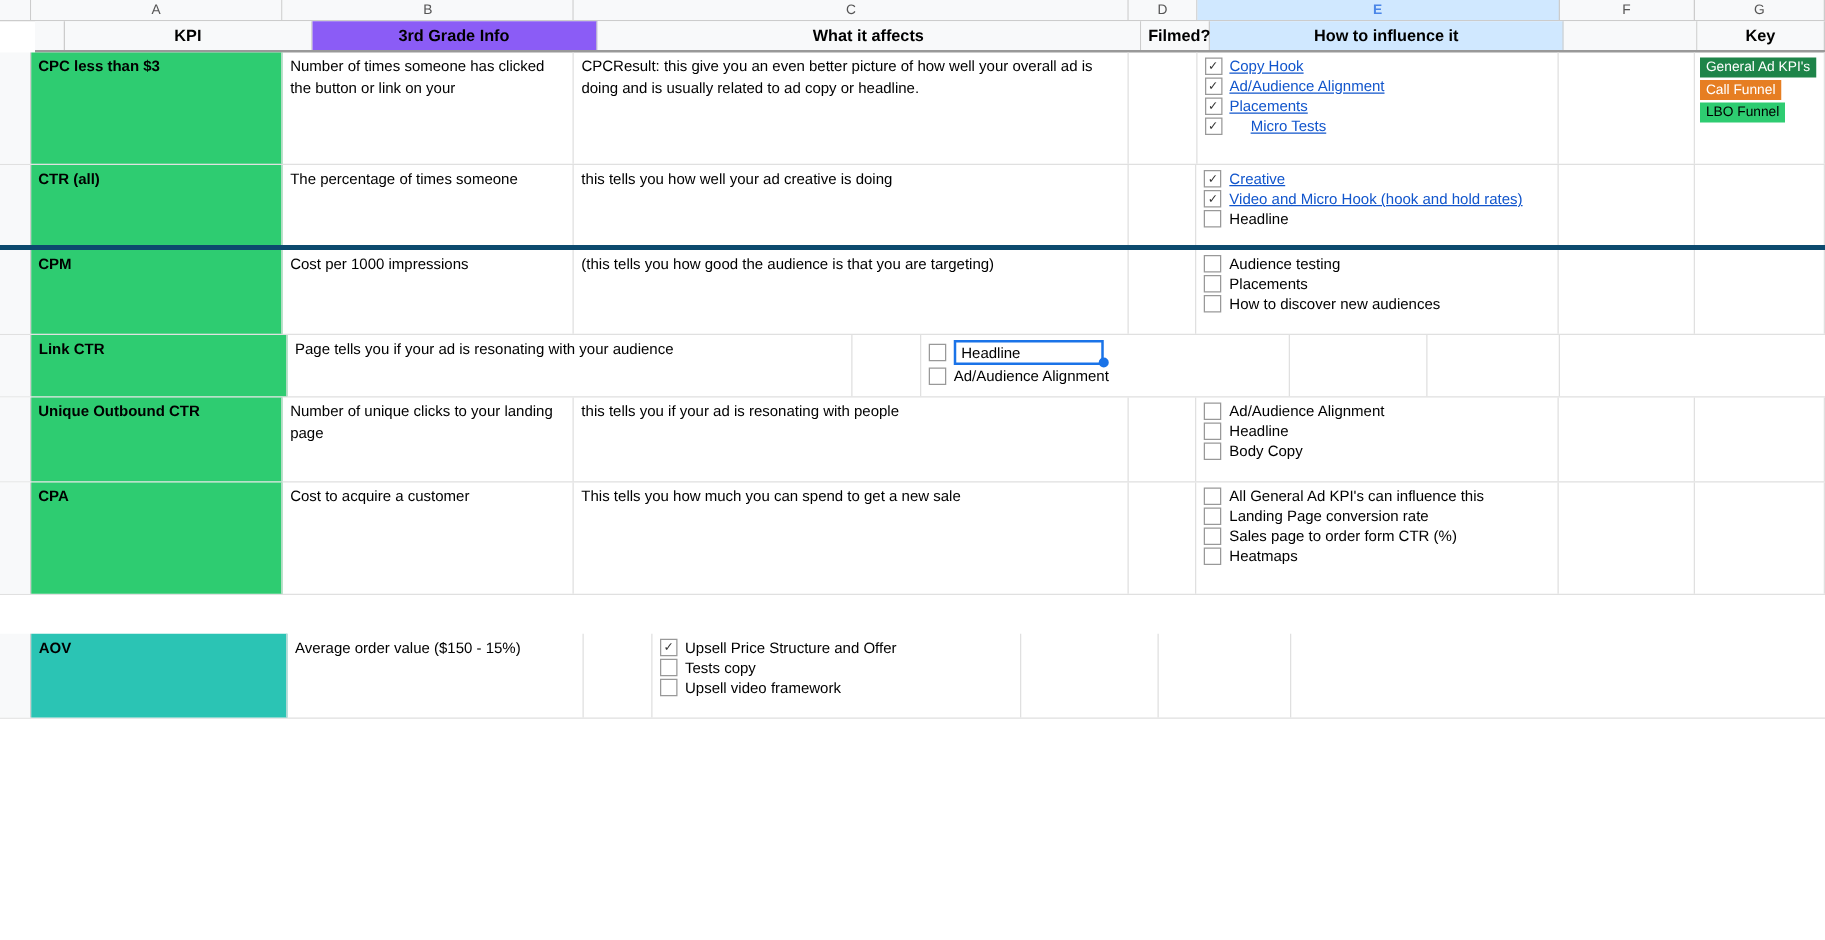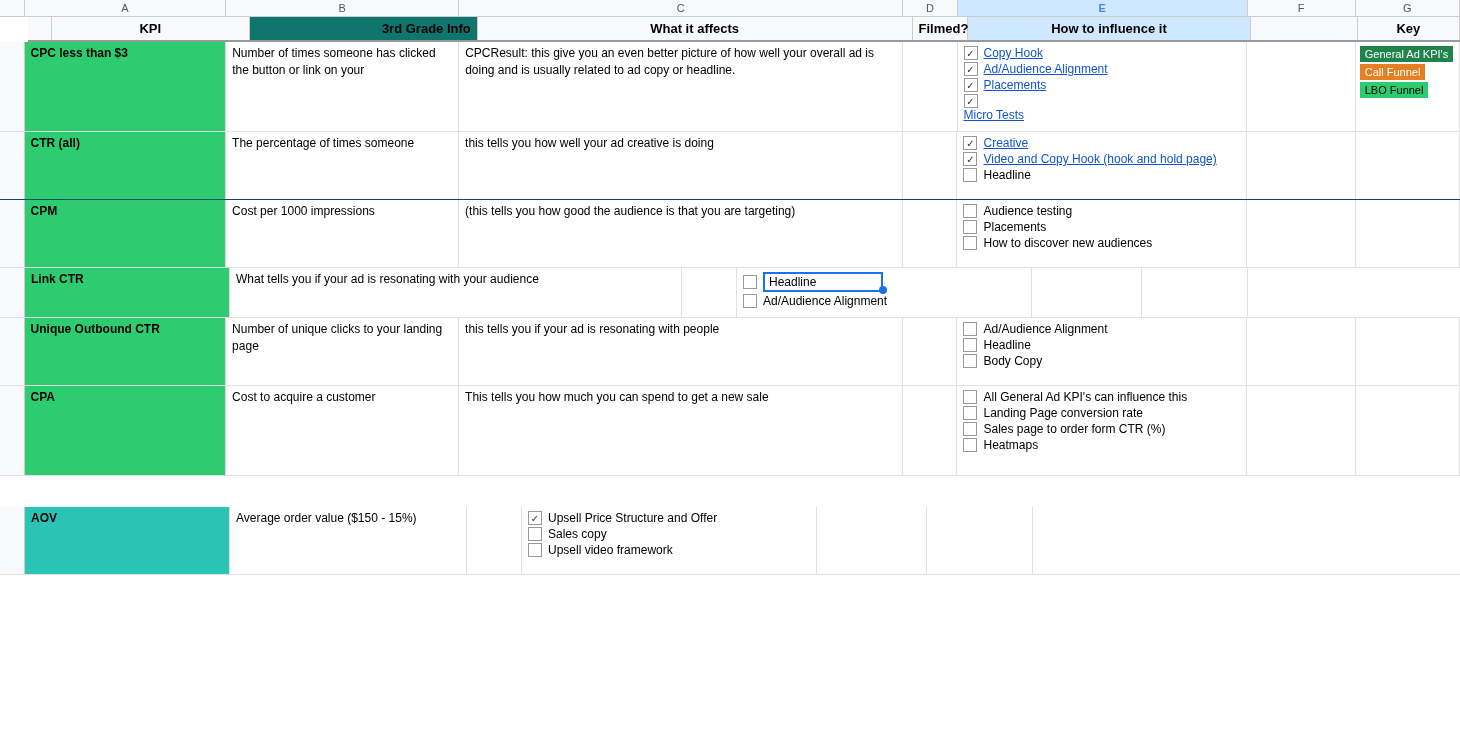--- a/index.html
+++ b/index.html
@@ -107,21 +107,21 @@
     <div style="width:452px; text-align:center; font-size:11px; color:#555; border-right:1px solid #ccc; background:#f8f9fa; padding:2px;">C</div>
     <div style="width:55px; text-align:center; font-size:11px; color:#555; border-right:1px solid #ccc; background:#f8f9fa; padding:2px;">D</div>
     <div style="width:295px; text-align:center; font-size:11px; color:#4a86e8; border-right:1px solid #ccc; background:#d0e8ff; padding:2px; font-weight:bold;">E</div>
     <div style="width:110px; text-align:center; font-size:11px; color:#555; border-right:1px solid #ccc; background:#f8f9fa; padding:2px;">F</div>
     <div style="width:106px; text-align:center; font-size:11px; color:#555; border-right:1px solid #ccc; background:#f8f9fa; padding:2px;">G</div>
   </div>
 
   <div style="display:flex; border-bottom: 2px solid #999; margin-left: 28px;">
     <div style="width:25px; border-right:1px solid #ccc; background:#f8f9fa;"></div>
     <div style="width:205px; text-align:center; font-size:13px; font-weight:bold; color:#000; border-right:1px solid #ccc; background:#f8f9fa; padding:4px 6px;">KPI</div>
-    <div style="width:237px; text-align:right; font-size:13px; font-weight:bold; color:#000; border-right:1px solid #ccc; background:#0f766e; padding:4px 6px;">3rd Grade Info</div>
+    <div style="width:237px; text-align:center; font-size:13px; font-weight:bold; color:#000; border-right:1px solid #ccc; background:#8b5cf6; padding:4px 6px;">3rd Grade Info</div>
     <div style="width:452px; text-align:center; font-size:13px; font-weight:bold; color:#000; border-right:1px solid #ccc; background:#f8f9fa; padding:4px 6px;">What it affects</div>
     <div style="width:55px; text-align:center; font-size:13px; font-weight:bold; color:#000; border-right:1px solid #ccc; background:#f8f9fa; padding:4px 6px;">Filmed?</div>
     <div style="width:295px; text-align:center; font-size:13px; font-weight:bold; color:#000; border-right:1px solid #ccc; background:#d0e8ff; padding:4px 6px;">How to influence it</div>
     <div style="width:110px; text-align:center; font-size:13px; font-weight:bold; color:#000; border-right:1px solid #ccc; background:#f8f9fa; padding:4px 6px;"></div>
     <div style="width:106px; text-align:center; font-size:13px; font-weight:bold; color:#000; border-right:1px solid #ccc; background:#f8f9fa; padding:4px 6px;">Key</div>
   </div>
 
   <div>
 
     <div style="display:flex; border-bottom:1px solid #e0e0e0; min-height:90px;">
@@ -142,53 +142,53 @@
           <span class="link-cell">Copy Hook</span>
         </div>
         <div style="display:flex; align-items:center; gap:4px;">
           <div class="checkbox checked"></div>
           <span class="link-cell">Ad/Audience Alignment</span>
         </div>
         <div style="display:flex; align-items:center; gap:4px;">
           <div class="checkbox checked"></div>
           <span class="link-cell">Placements</span>
         </div>
-        <div style="display:flex; gap:0;flex-direction:column;">
+        <div style="display:flex; align-items:center; gap:21px;">
           <div class="checkbox checked"></div>
           <span class="link-cell">Micro Tests</span>
         </div>
       </div>
       <div class="cell cell-f"></div>
       <div class="cell cell-g" style="flex-direction:column; gap:2px; padding:4px;">
         <div class="badge-general" style="font-size:11px; padding:2px 5px;">General Ad KPI's</div>
         <div class="badge-call" style="font-size:11px; padding:2px 5px;">Call Funnel</div>
         <div class="badge-lbo" style="font-size:11px; padding:2px 5px;">LBO Funnel</div>
       </div>
     </div>
 
-    <div style="display:flex; border-bottom:1px solid #0c4a6e; min-height:68px;">
+    <div style="display:flex; border-bottom:4px solid #0c4a6e; min-height:68px;">
       <div style="width:25px; border-right:1px solid #ccc; background:#f8f9fa; text-align:center; font-size:11px; color:#555; padding-top:3px;"></div>
       <div class="cell cell-a kpi-green" style="align-items:flex-start; padding-top:4px;">
         <span>CTR (all)</span>
       </div>
       <div class="cell cell-b" style="font-size:12px; line-height:1.4;">
         <span>The percentage of times someone</span>
       </div>
       <div class="cell cell-c" style="font-size:12px; line-height:1.4;">
         <span>this tells you how well your ad creative is doing</span>
       </div>
       <div class="cell cell-d"></div>
       <div class="cell cell-e" style="flex-direction:column; gap:2px; padding:4px 6px;">
         <div style="display:flex; align-items:center; gap:4px;">
           <div class="checkbox checked"></div>
           <span class="link-cell">Creative</span>
         </div>
         <div style="display:flex; align-items:center; gap:4px;">
           <div class="checkbox checked"></div>
-          <span class="link-cell">Video and Copy Hook (hook and hold page)</span>
+          <span class="link-cell">Video and Micro Hook (hook and hold rates)</span>
         </div>
         <div style="display:flex; align-items:center; gap:4px;">
           <div class="checkbox"></div>
           <span>Headline</span>
         </div>
       </div>
       <div class="cell cell-f"></div>
       <div class="cell cell-g"></div>
     </div>
 
@@ -221,21 +221,21 @@
       <div class="cell cell-f"></div>
       <div class="cell cell-g"></div>
     </div>
 
     <div style="display:flex; border-bottom:1px solid #e0e0e0; min-height:50px;">
       <div style="width:25px; border-right:1px solid #ccc; background:#f8f9fa; text-align:center; font-size:11px; color:#555; padding-top:3px;"></div>
       <div class="cell cell-a kpi-green" style="align-items:flex-start; padding-top:4px;">
         <span>Link CTR</span>
       </div>
       <div class="cell cell-c" style="font-size:12px; line-height:1.4;">
-        <span>What tells you if your ad is resonating with your audience</span>
+        <span>Page tells you if your ad is resonating with your audience</span>
       </div>
       <div class="cell cell-d"></div>
       <div class="cell cell-e" style="flex-direction:column; gap:2px; padding:4px 6px;">
         <div style="display:flex; align-items:center; gap:4px; position:relative;">
           <div class="checkbox"></div>
           <span style="border: 2px solid #1a73e8; padding: 1px 4px; background:#fff; min-width:120px; display:inline-block;">Headline</span>
           <div style="width:8px;height:8px;background:#1a73e8;border-radius:50%;position:absolute;right:-4px;bottom:-2px;"></div>
         </div>
         <div style="display:flex; align-items:center; gap:4px;">
           <div class="checkbox"></div>
@@ -319,21 +319,21 @@
         <span>Average order value ($150 - 15%)</span>
       </div>
       <div class="cell cell-d"></div>
       <div class="cell cell-e" style="flex-direction:column; gap:2px; padding:4px 6px;">
         <div style="display:flex; align-items:center; gap:4px;">
           <div class="checkbox checked"></div>
           <span>Upsell Price Structure and Offer</span>
         </div>
         <div style="display:flex; align-items:center; gap:4px;">
           <div class="checkbox"></div>
-          <span>Sales copy</span>
+          <span>Tests copy</span>
         </div>
         <div style="display:flex; align-items:center; gap:4px;">
           <div class="checkbox"></div>
           <span>Upsell video framework</span>
         </div>
       </div>
       <div class="cell cell-f"></div>
       <div class="cell cell-g"></div>
     </div>
 

